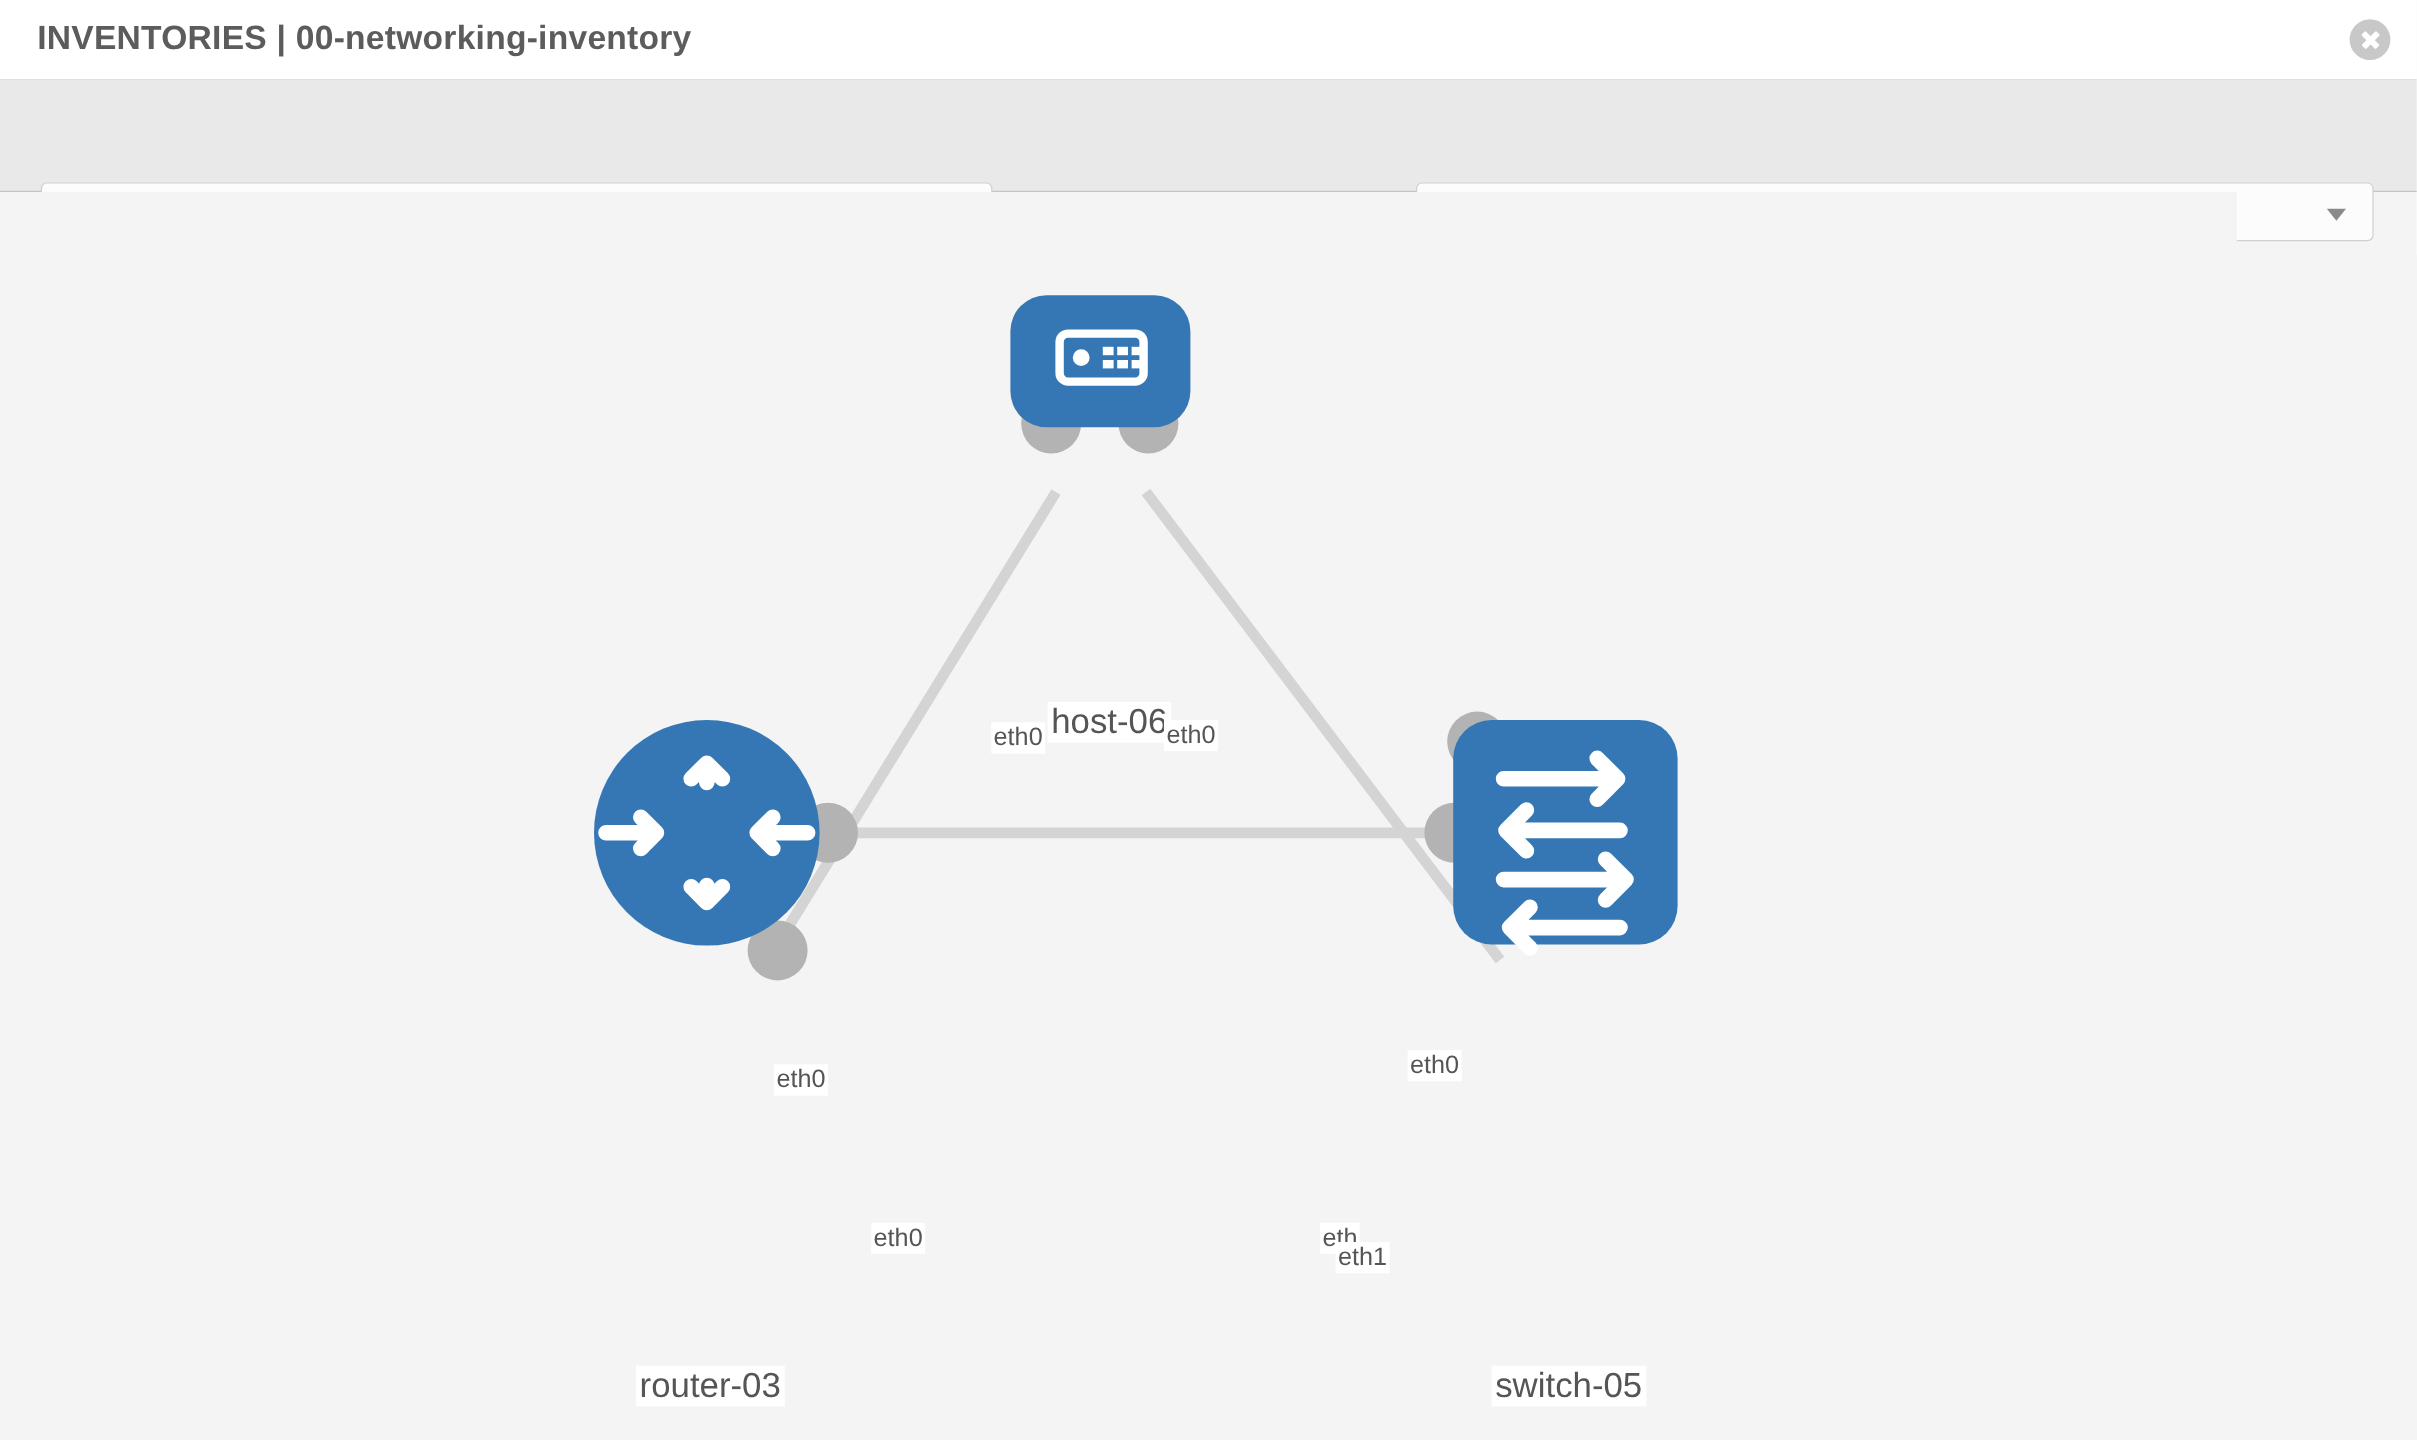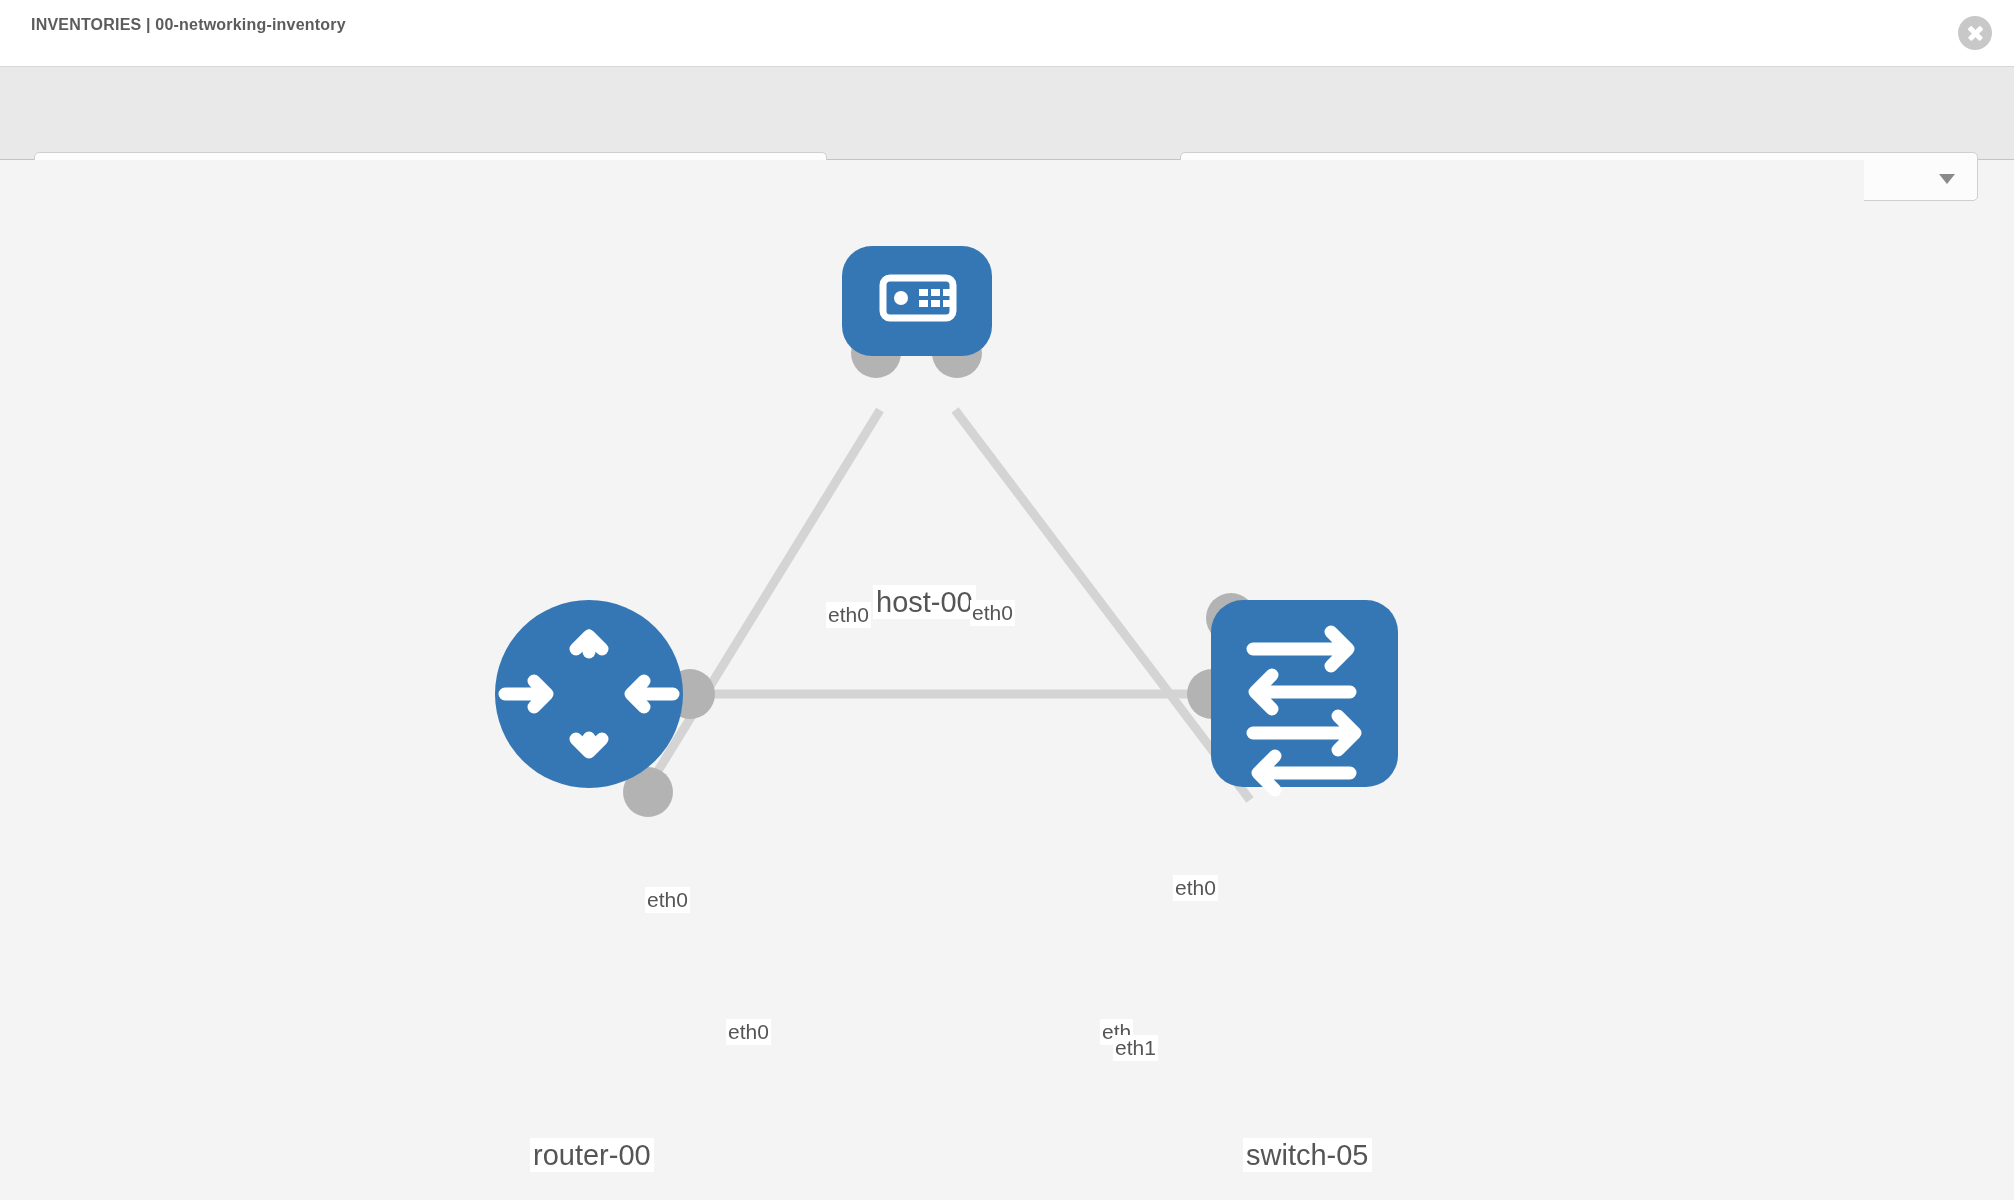--- a/index.html
+++ b/index.html
@@ -26,21 +26,21 @@
     width: 2014px;
     height: 67px;
     background: #ffffff;
     border-bottom: 1px solid #d7d7d7;
     box-sizing: border-box;
   }
   .header-title {
     position: absolute;
     left: 31px;
     top: 16px;
-    font-size: 16px;
+    font-size: 28px;
     font-weight: bold;
     color: #5c5c5c;
     letter-spacing: 0.2px;
     white-space: nowrap;
   }
   .close-btn {
     position: absolute;
     right: 22px;
     top: 16px;
     width: 34px;
@@ -339,28 +339,28 @@
           <path d="M1350 532 H 1255 M1272 515 L1255 532 L1272 549"></path>
 
           <path d="M1253 573 H 1355 M1338 556 L1355 573 L1338 590"></path>
 
           <path d="M1350 613 H 1258 M1275 596 L1258 613 L1275 630"></path>
         </g>
       </g>
     </svg>
 
     <div class="edge-label" style="left:826px;top:442px;">eth0</div>
-    <div class="node-label" style="left:873px;top:425px;">host-00</div>
+    <div class="node-label" style="left:873px;top:425px;">host-06</div>
     <div class="edge-label" style="left:970px;top:440px;">eth0</div>
 
     <div class="edge-label" style="left:645px;top:727px;">eth0</div>
     <div class="edge-label" style="left:1173px;top:715px;">eth0</div>
 
     <div class="edge-label" style="left:726px;top:859px;">eth0</div>
     <div class="edge-label" style="left:1100px;top:859px;">eth</div>
     <div class="edge-label" style="left:1113px;top:875px;">eth1</div>
 
-    <div class="node-label" style="left:530px;top:978px;">router-00</div>
+    <div class="node-label" style="left:530px;top:978px;">router-03</div>
     <div class="node-label" style="left:1243px;top:978px;">switch-05</div>
   </div>
 
 
 </div>
 
 </body></html>

